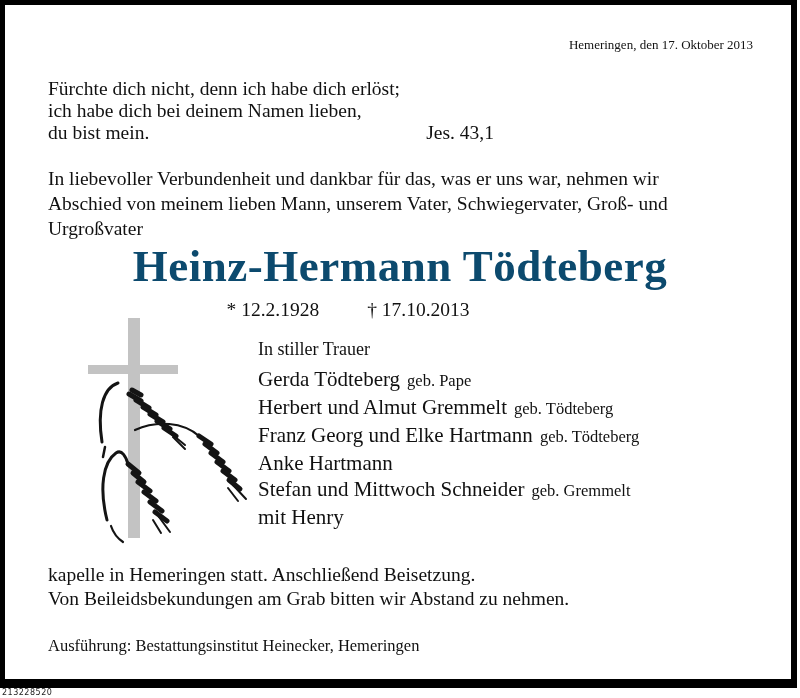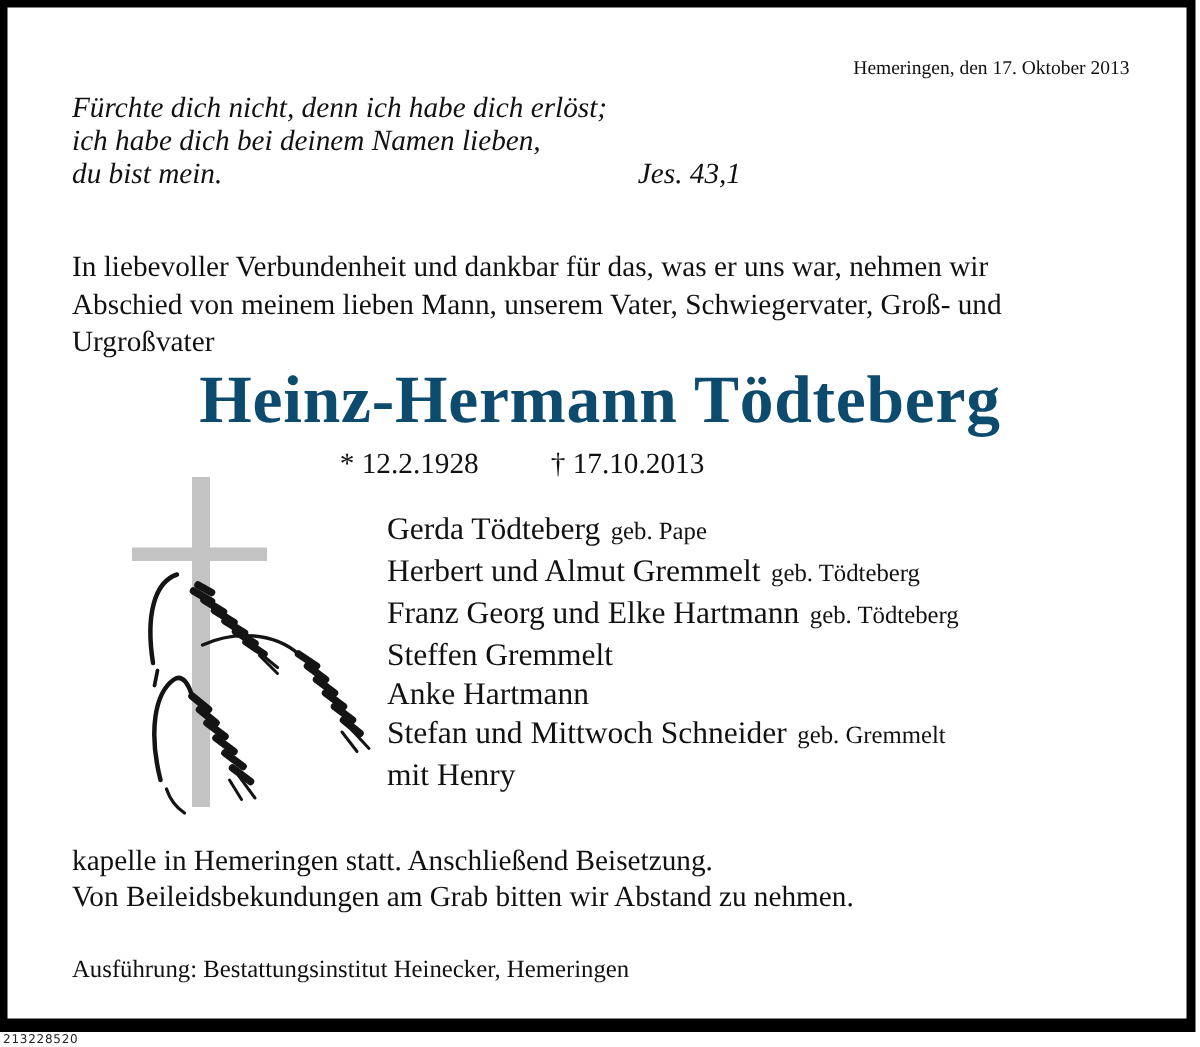--- a/index.html
+++ b/index.html
@@ -10,22 +10,22 @@
   }
   .frame {
     position:absolute; left:0; top:0; width:797px; height:688px;
     box-sizing:border-box; border:5px solid #000;
     border-right-width:6px; border-bottom-width:9px;
   }
   .dateline {
     position:absolute; top:37px; right:47px; font-size:13px; white-space:nowrap;
   }
   .scripture {
-    position:absolute; left:48px; top:62px; width:446px;
-    font-size:19.5px; line-height:22px;font-style:italic;
+    position:absolute; left:48px; top:78px; width:446px;
+    font-size:19.5px; line-height:22px;
   }
   .scripture-lastline { display:flex; justify-content:space-between; }
   .intro {
     position:absolute; left:48px; top:166px; width:720px;
     font-size:19.5px; line-height:25px;
   }
   .deceased-name {
     position:absolute; left:0; top:243px; width:800px; text-align:center;
     font-size:45px; font-weight:bold; letter-spacing:0.5px; line-height:1.05;
     color:#0c4a6e;
@@ -127,31 +127,29 @@
       <path d="M65,190 l12,9"></path>
       <path d="M70,200 l12,9"></path>
   </g>
   <g stroke="#141414" stroke-width="2" stroke-linecap="round">
     <path d="M74,205 l11,15"></path>
       <path d="M68,208 l8,13"></path>
   </g>
 </svg>
 
 <div class="mourning">
+  <div class="mourning-heading">In stiller Trauer</div>
   <div class="mourner-row">
     <span class="mourner-name">Gerda Tödteberg</span><span class="mourner-suffix">geb. Pape</span>
   </div>
   <div class="mourner-row">
     <span class="mourner-name">Herbert und Almut Gremmelt</span><span class="mourner-suffix">geb. Tödteberg</span>
   </div>
   <div class="mourner-row">
     <span class="mourner-name">Franz Georg und Elke Hartmann</span><span class="mourner-suffix">geb. Tödteberg</span>
-  </div>
-  <div class="mourner-row">
-    <span class="mourner-name">Steffen Gremmelt</span>
   </div>
   <div class="mourner-row">
     <span class="mourner-name">Anke Hartmann</span>
   </div>
   <div class="mourner-row">
     <span class="mourner-name">Stefan und Mittwoch Schneider</span><span class="mourner-suffix">geb. Gremmelt</span>
   </div>
   <div class="mourner-row">
     <span class="mourner-name">mit Henry</span>
   </div>

